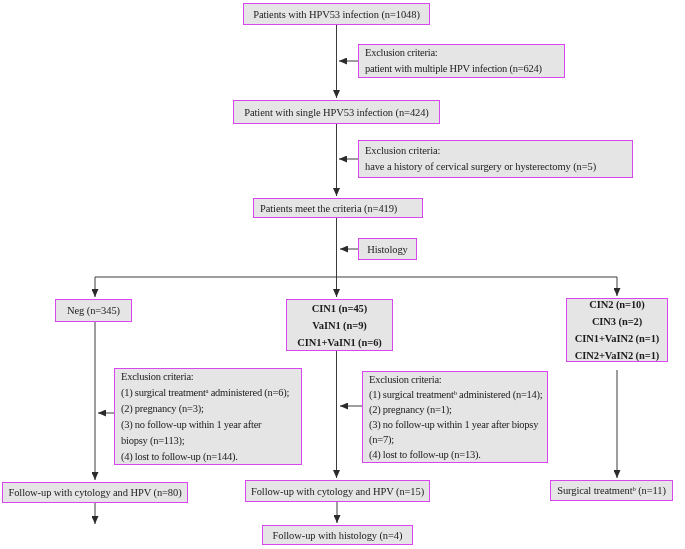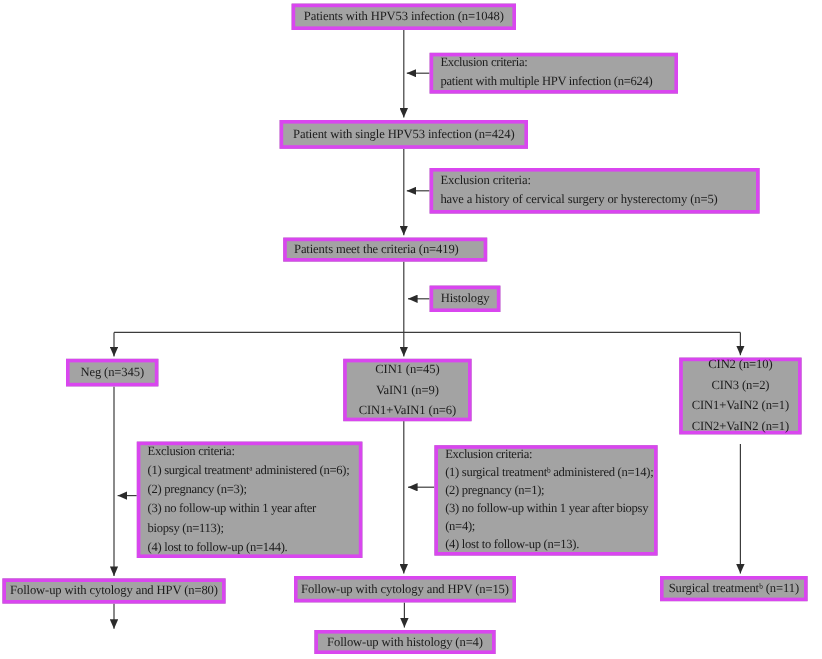--- a/index.html
+++ b/index.html
@@ -3,29 +3,29 @@
 <meta charset="utf-8">
 <style>
   html,body{margin:0;padding:0;background:#ffffff;}
   .canvas{
     position:relative;width:685px;height:549px;background:#ffffff;overflow:hidden;
     font-family:"Liberation Serif","DejaVu Serif",serif;
     font-size:10.5px;letter-spacing:-0.1px;color:#1c1c1c;
   }
   .edges{position:absolute;left:0;top:0;pointer-events:none;}
   .bx{
-    position:absolute;border:3px solid #d946ef;background:#a3a3a3;
+    position:absolute;border:1px solid #d946ef;background:#e5e5e5;
     box-sizing:border-box;white-space:nowrap;
   }
   .center{display:flex;align-items:center;justify-content:center;text-align:center;}
   .colc{display:flex;flex-direction:column;align-items:center;justify-content:center;text-align:center;}
   .coll{display:flex;flex-direction:column;justify-content:center;padding-left:6px;padding-right:8px;}
   .lh16 span{line-height:16px;display:block;}
   .lh15 span{line-height:15px;display:block;}
-  .lh17 span{line-height:17px;display:block;}
+  .lh17 span{line-height:17px;display:block;font-weight:bold;}
   .tight{letter-spacing:-0.25px;}
 </style>
 </head>
 <body>
 
 <div class="canvas">
 
   <svg class="edges" width="685" height="549" viewBox="0 0 685 549">
     <defs>
       <marker id="arr" markerUnits="userSpaceOnUse" markerWidth="8" markerHeight="7" refX="8" refY="3.5" orient="auto">
@@ -67,21 +67,21 @@
 
   <div class="bx center" style="left:233px;top:100px;width:207px;height:24px;">
     <span>Patient with single HPV53 infection (n=424)</span>
   </div>
 
   <div class="bx coll lh16" style="left:358px;top:140px;width:275px;height:38px;">
     <span>Exclusion criteria:</span>
     <span>have a history of cervical surgery or hysterectomy (n=5)</span>
   </div>
 
-  <div class="bx coll" style="left:236px;top:198px;width:170px;height:20px;">
+  <div class="bx coll" style="left:253px;top:198px;width:170px;height:20px;">
     <span>Patients meet the criteria (n=419)</span>
   </div>
 
   <div class="bx center" style="left:358px;top:238px;width:59px;height:22px;">
     <span>Histology</span>
   </div>
 
   <div class="bx center" style="left:55px;top:299px;width:77px;height:23px;">
     <span>Neg (n=345)</span>
   </div>
@@ -106,21 +106,21 @@
     <span>(3) no follow-up within 1 year after</span>
     <span>biopsy (n=113);</span>
     <span>(4) lost to follow-up (n=144).</span>
   </div>
 
   <div class="bx coll lh15 tight" style="left:362px;top:371px;width:186px;height:92px;">
     <span>Exclusion criteria:</span>
     <span>(1) surgical treatmentᵇ administered (n=14);</span>
     <span>(2) pregnancy (n=1);</span>
     <span>(3) no follow-up within 1 year after biopsy</span>
-    <span>(n=4);</span>
+    <span>(n=7);</span>
     <span>(4) lost to follow-up (n=13).</span>
   </div>
 
   <div class="bx center" style="left:2px;top:482px;width:186px;height:21px;align-items:center;">
     <span>Follow-up with cytology and HPV (n=80)</span>
   </div>
 
   <div class="bx center" style="left:245px;top:480px;width:185px;height:22px;">
     <span>Follow-up with cytology and HPV (n=15)</span>
   </div>

